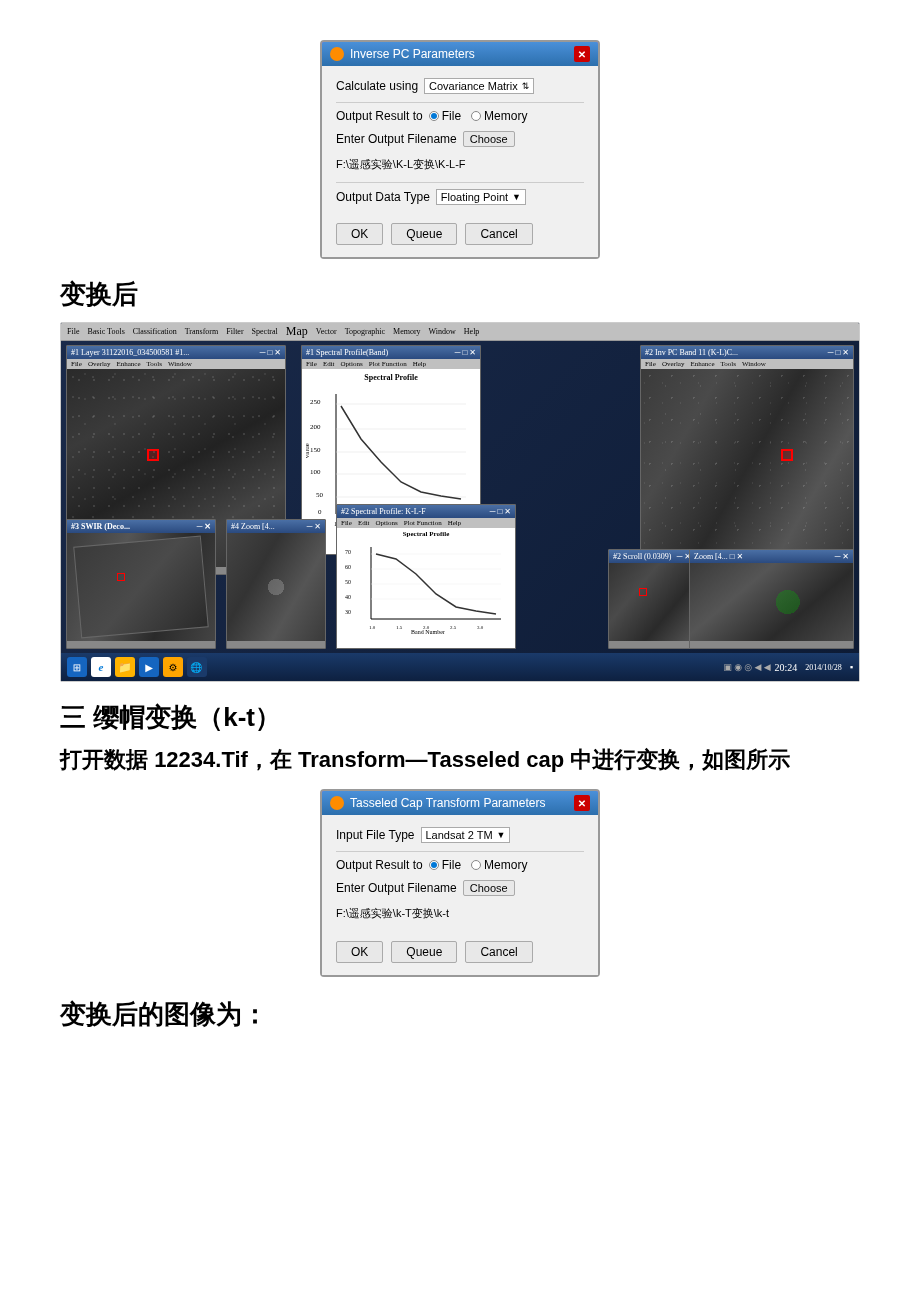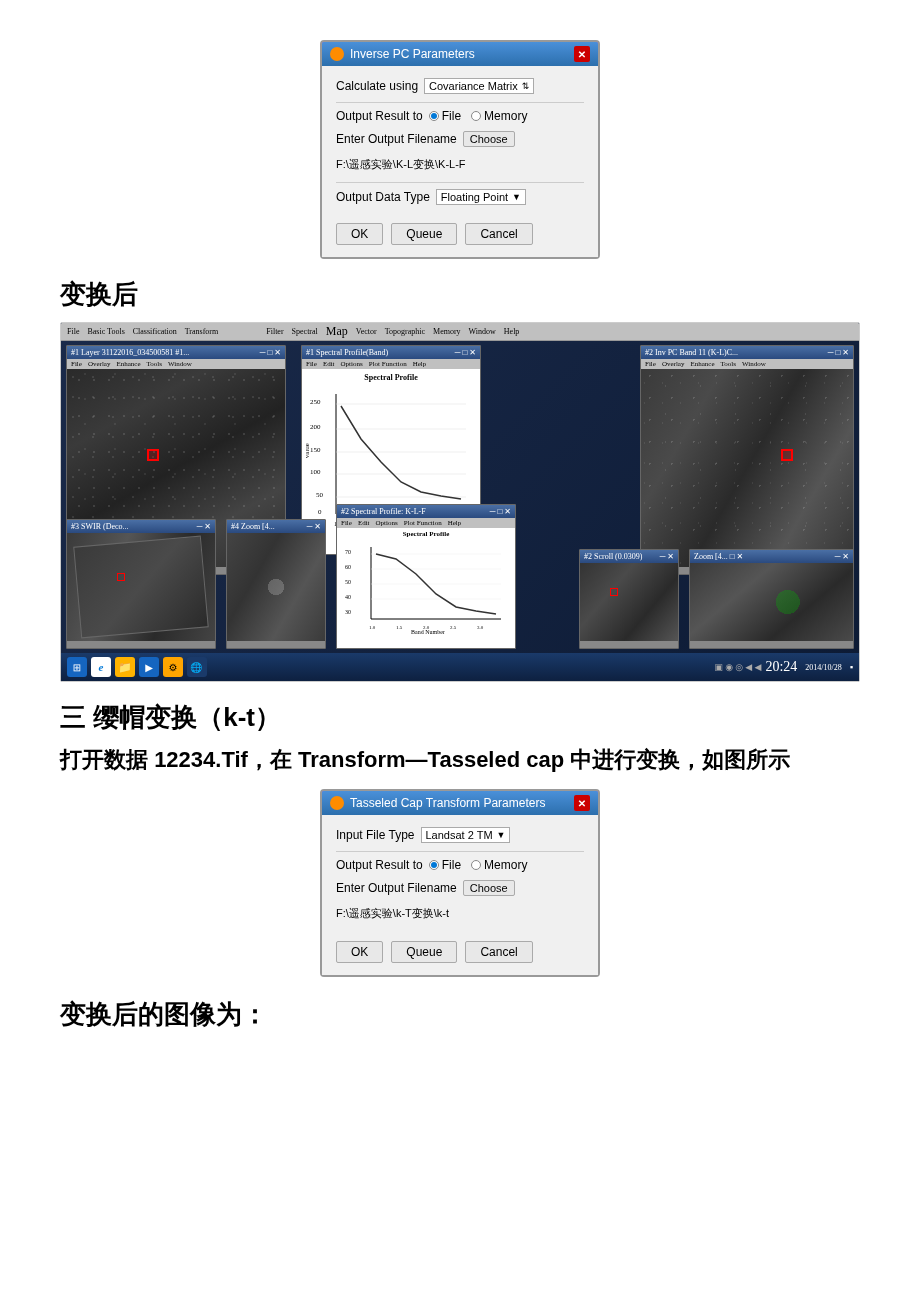--- a/index.html
+++ b/index.html
@@ -322,21 +322,21 @@
 <div class="section-title">变换后</div>
 
 <div class="screenshot-container">
   <div class="envi-bg">
 
     <div class="envi-menubar">
       <span style="font-size:8px;">File</span>
       <span style="font-size:8px;">Basic Tools</span>
       <span style="font-size:8px;">Classification</span>
       <span style="font-size:8px;">Transform</span>
-      <span style="font-size:8px;margin-left:40px;">Filter</span>
+      <span style="font-size:8px;">Filter</span>
       <span style="font-size:8px;">Spectral</span>
       <span style="font-size:12px;text-align:center;">Map</span>
       <span style="font-size:8px;">Vector</span>
       <span style="font-size:8px;">Topographic</span>
       <span style="font-size:8px;">Memory</span>
       <span style="font-size:8px;">Window</span>
       <span style="font-size:8px;">Help</span>
     </div>
 
     <div class="envi-subwin" style="left:5px; top:22px; width:220px; height:230px;">
@@ -432,21 +432,21 @@
         <span>Window</span>
       </div>
 
       <div style="width:100%;height:198px;background:linear-gradient(120deg,#3a3a3a 0%,#4a4a4a 25%,#2a2a2a 50%,#555 75%,#333 100%);position:relative;">
         <div style="position:absolute;inset:0;background:radial-gradient(circle at 40% 30%, rgba(255,255,255,0.15) 1px, transparent 1px),radial-gradient(circle at 70% 60%, rgba(255,255,255,0.1) 1px, transparent 1px),radial-gradient(circle at 20% 70%, rgba(255,255,255,0.08) 1px, transparent 1px);background-size:22px 22px,35px 28px,18px 20px;"></div>
 
         <div style="position:absolute;right:60px;top:80px;width:12px;height:12px;border:2px solid red;background:rgba(255,0,0,0.2);"></div>
       </div>
     </div>
 
-    <div class="envi-subwin" style="left:5px; bottom:32px; width:150px; height:130px;">
+    <div class="envi-subwin" style="left:5px; bottom:32px; width:150px; height:130px;font-weight:bold;">
       <div class="envi-subwin-titlebar">
         <span>#3 SWIR (Deco...</span>
         <div style="display:flex;gap:2px;">
           <span style="cursor:pointer;">─</span>
           <span style="cursor:pointer;">✕</span>
         </div>
       </div>
 
       <div style="width:100%;height:108px;background:linear-gradient(110deg,#3a3a3a,#555,#2a2a2a,#444);position:relative;overflow:hidden;">
         <div style="position:absolute;top:8px;left:10px;right:10px;bottom:8px;background:linear-gradient(135deg,#3a3a3a,#4a4a4a,#2a2a2a);transform:rotate(-5deg);border:1px solid #666;"></div>
@@ -502,21 +502,21 @@
           <line x1="30" y1="15" x2="160" y2="15" stroke="#eee" stroke-width="0.5"></line>
           <line x1="30" y1="30" x2="160" y2="30" stroke="#eee" stroke-width="0.5"></line>
           <line x1="30" y1="45" x2="160" y2="45" stroke="#eee" stroke-width="0.5"></line>
           <line x1="30" y1="60" x2="160" y2="60" stroke="#eee" stroke-width="0.5"></line>
 
           <polyline points="35,15 55,20 75,35 95,55 115,68 135,72 155,75" fill="none" stroke="#333" stroke-width="1.5"></polyline>
         </svg>
       </div>
     </div>
 
-    <div class="envi-subwin" style="right:180px; bottom:32px; width:100px; height:100px;text-align:center;">
+    <div class="envi-subwin" style="right:163px; bottom:32px; width:88px; height:100px;text-align:center;">
       <div class="envi-subwin-titlebar">
         <span>#2 Scroll (0.0309)</span>
         <div style="display:flex;gap:2px;">
           <span style="cursor:pointer;">─</span>
           <span style="cursor:pointer;">✕</span>
         </div>
       </div>
       <div style="width:100%;height:78px;background:linear-gradient(130deg,#333,#4a4a4a,#2a2a2a,#555);position:relative;">
         <div style="position:absolute;left:30px;top:25px;width:8px;height:8px;border:1.5px solid red;"></div>
       </div>
@@ -551,21 +551,21 @@
         </div>
         <div class="taskbar-icon" style="background:orange;">
           <span style="font-size:10px;">⚙</span>
         </div>
         <div class="taskbar-icon" style="background:#1a3a6a;">
           <span style="color:white;font-size:10px;">🌐</span>
         </div>
       </div>
       <div class="taskbar-right">
         <span style="color:#aaa;">▣ ◉ ◎ ◀ ◀</span>
-        <span style="color:white;font-size:14px;">20:24</span>
+        <span style="color:white;font-size:10px;">20:24</span>
         <br>
         <span style="color:white;font-size:8px;">2014/10/28</span>
         <span style="color:white;margin-left:4px;">▪</span>
       </div>
     </div>
   </div>
 </div>
 
 <div class="section-title">三 缨帽变换（k-t）</div>
 

